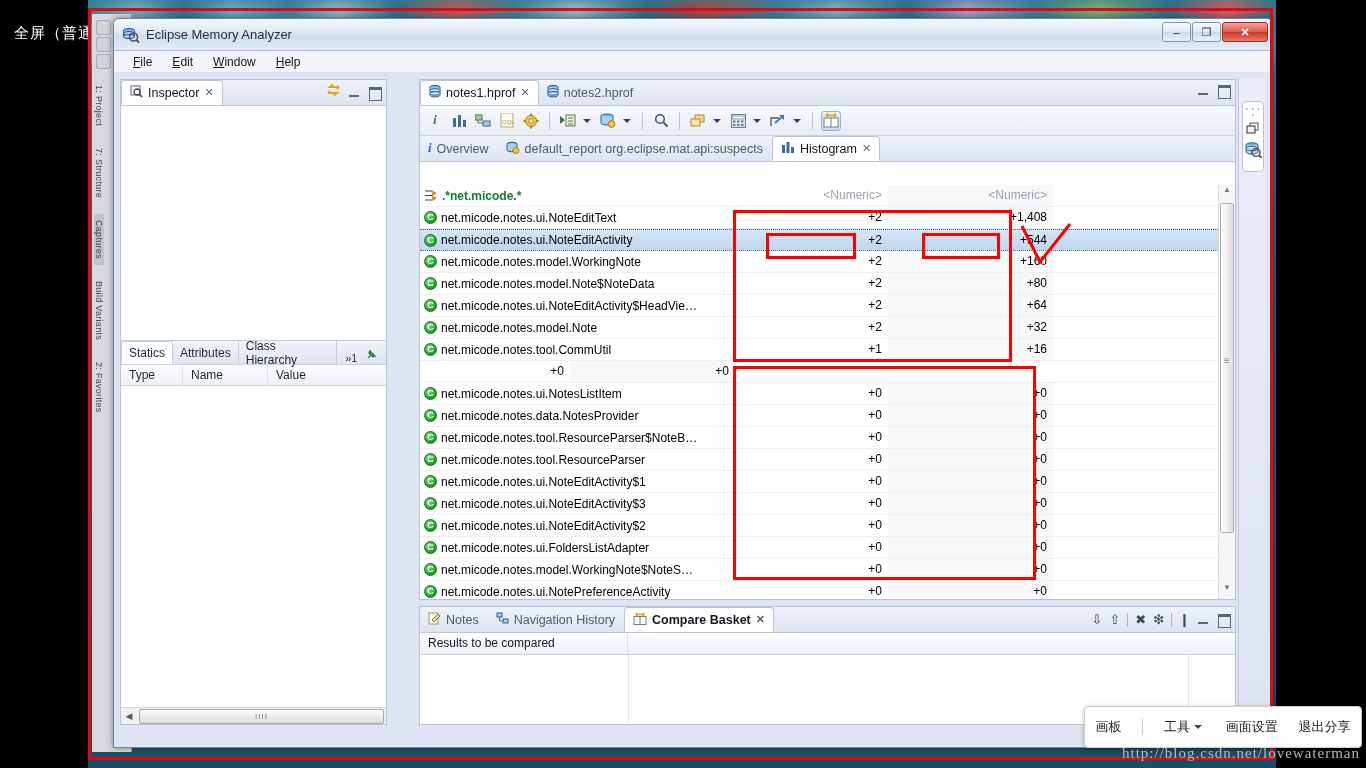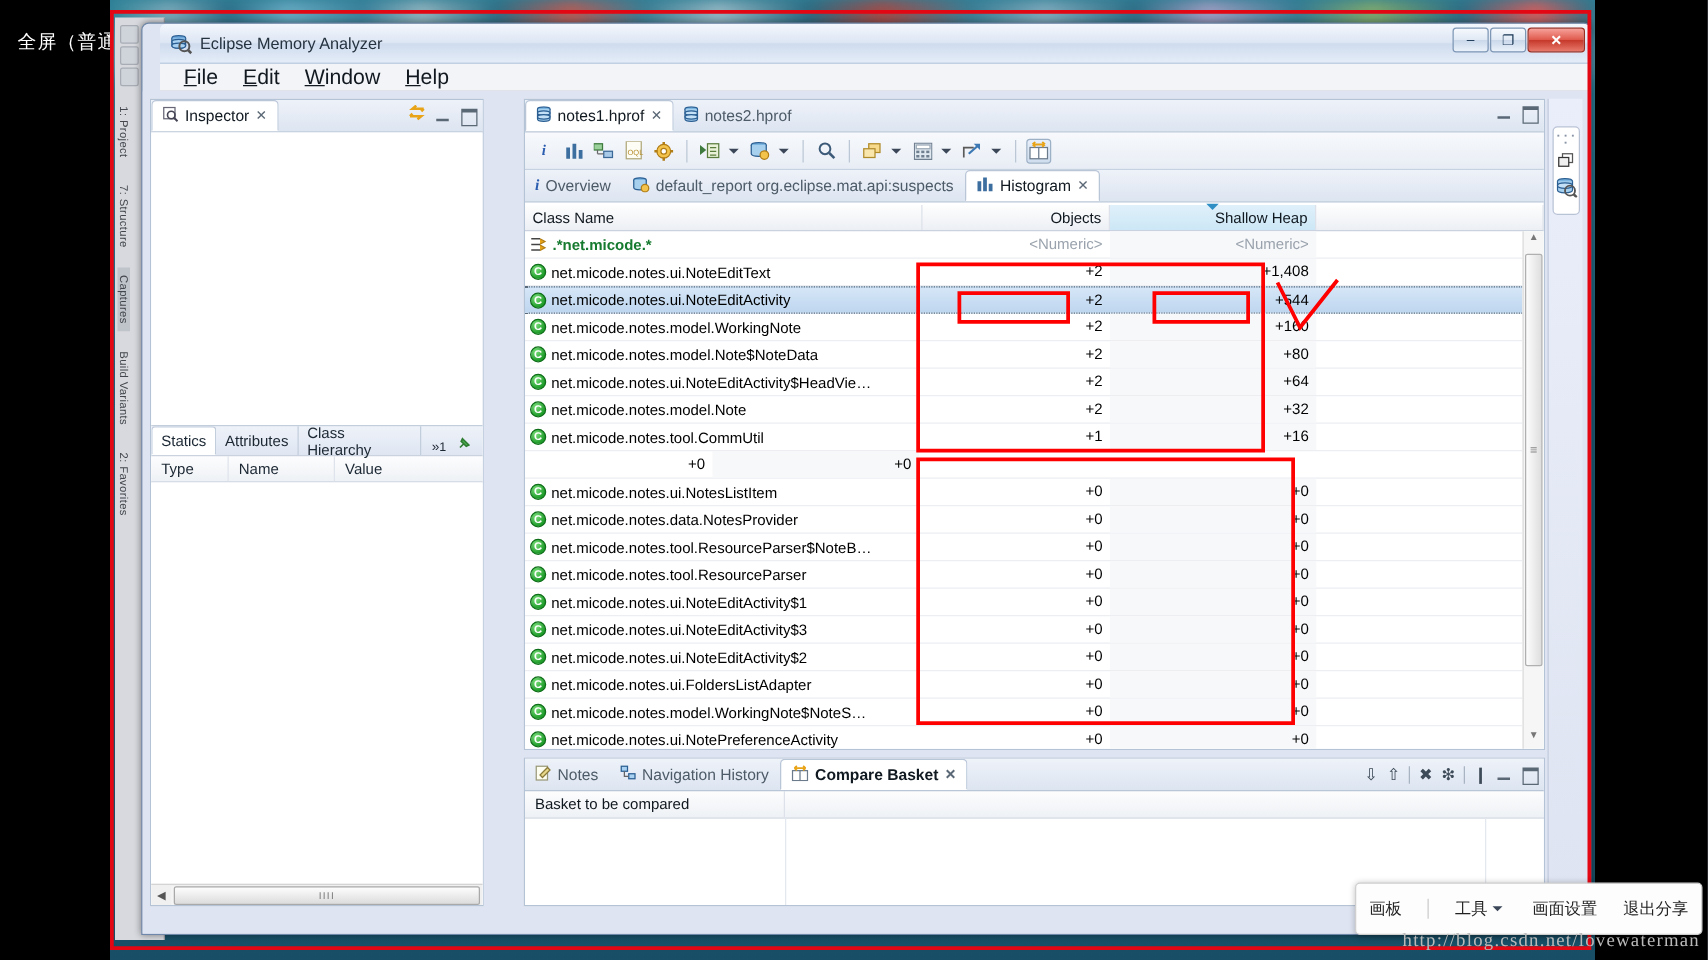--- a/index.html
+++ b/index.html
@@ -68,21 +68,20 @@
   .bg-ide .sidetab.active{ background:#bfc3ca; }
 
   
   .win{
     position:absolute; left:113px; top:18px; width:1160px; height:730px;
     background:#dfe4f2;
     border:1px solid #6f87a8;
     border-radius:6px 6px 0 0;
     box-shadow:0 0 6px rgba(0,0,0,.45);
     overflow:hidden;
-    padding-left:14px;
   }
   .titlebar{
     height:32px;
     background:linear-gradient(180deg,#f4f7fd 0%, #dde6f4 48%, #cfdcee 52%, #e4ecf8 100%);
     border-bottom:1px solid #a9bdd6;
     display:flex; align-items:center; position:relative;
     border-radius:5px 5px 0 0;
   }
   .title-ico{ width:18px; height:18px; margin:0 6px 0 8px; position:relative; }
   .title-text{ font-size:13px; color:#25323f; font-family:"Liberation Sans",sans-serif; }
@@ -97,21 +96,21 @@
     width:46px;
     background:linear-gradient(180deg,#f6a19a 0%, #e05b4e 48%, #c63a2c 52%, #e8796b 100%);
     border-color:#9c2d20; color:#fff; font-weight:bold;
   }
 
   
   .menubar{
     height:22px; background:#f2f4f8; display:flex; align-items:center;
     padding-left:10px; gap:2px; border-bottom:1px solid #dfe3ea;
   }
-  .menuitem{ padding:2px 9px; font-size:17px; color:#11181f; }
+  .menuitem{ padding:2px 9px; font-size:12px; color:#11181f; }
   .menuitem u{ text-decoration:underline; }
 
   
   .workbench{
     position:absolute; left:0; top:54px; right:0; bottom:0;
     background:#dfe4f2;
     padding:6px 6px 0 6px;
   }
 
   
@@ -582,29 +581,20 @@
                   <rect x="5.5" y="1" width="3" height="11" fill="#3c6e9f"></rect>
                   <rect x="10" y="6" width="3" height="6" fill="#3c6e9f"></rect>
                 </svg>
             </span>
             <span>Histogram</span>
             <span class="x">✕</span>
           </div>
         </div>
 
         <div class="tablewrap">
-          <div class="thead">
-            <div class="th c1">Class Name</div>
-            <div class="th c2">Objects</div>
-            <div class="th c3">
-              <span class="sortarrow"></span>
-              <span>Shallow Heap</span>
-            </div>
-            <div class="th c4"></div>
-          </div>
 
           <div class="rows">
             <div class="row filter">
               <div class="c1">
                 <span class="filt-ico">
                   <svg width="14" height="13">
                       <path d="M1 2 H8 M1 6.5 H8 M1 11 H8" stroke="#444" stroke-width="1.2"></path>
                       <path d="M8 2 l4 2.2 -4 2.2" fill="#e8a317" stroke="#b07d17"></path>
                       <path d="M8 7 l4 2.2 -4 2.2" fill="#e8a317" stroke="#b07d17"></path>
                     </svg>
@@ -823,21 +813,21 @@
             <span style="width:1px;height:14px;background:#a9b4c2;display:inline-block"></span>
             <span>✖</span>
             <span>❇</span>
             <span style="width:1px;height:14px;background:#a9b4c2;display:inline-block"></span>
             <span>❙</span>
             <span class="minbtn"></span>
             <span class="maxbtn"></span>
           </div>
         </div>
         <div class="bv-cols">
-          <div class="bv-c1">Basket to be compared</div>
+          <div class="bv-c1">Results to be compared</div>
           <div class="bv-c3" style="border-right:none"></div>
         </div>
         <div class="bv-body">
           <div class="vline" style="left:208px"></div>
           <div class="vline" style="left:768px"></div>
         </div>
       </div>
 
       <div class="perspbar">
         <div class="pbox">

